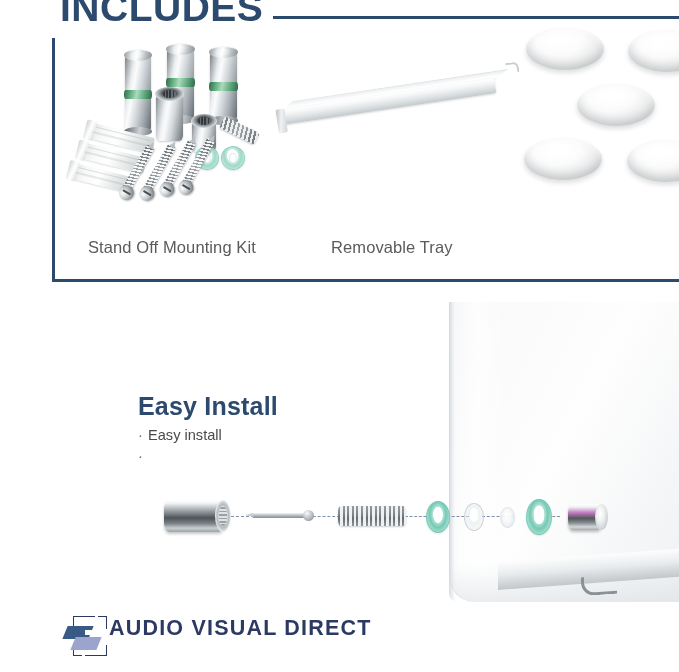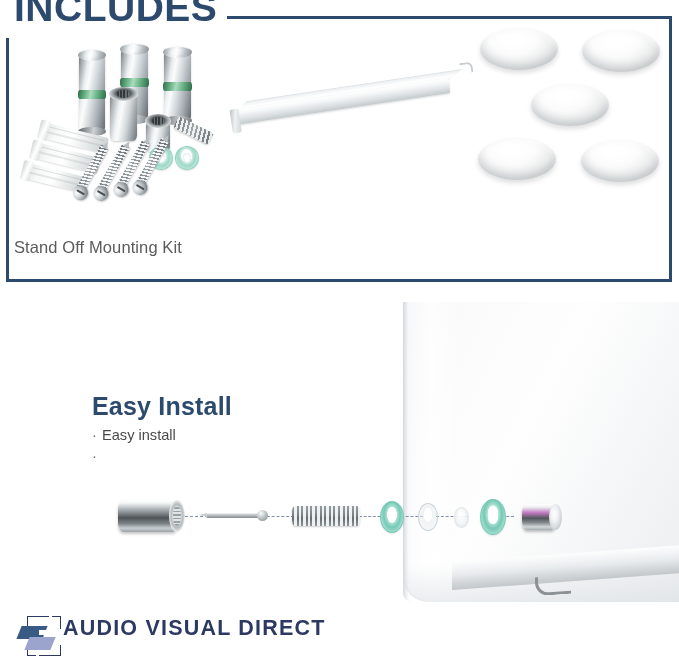--- a/index.html
+++ b/index.html
@@ -11,20 +11,21 @@
     overflow: hidden;
     background: #ffffff;
     font-family: "Liberation Sans", sans-serif;
   }
 
   #page {
     position: relative;
     width: 615px;
     height: 672px;
     background: #ffffff;
+    margin-left: 46px;
   }
 
   
   .includes-panel {
     position: absolute;
     left: 6px;
     top: 16px;
     width: 666px;
     height: 266px;
   }
@@ -74,21 +75,21 @@
     width: 666px;
     height: 26px;
   }
   .caption {
     position: absolute;
     font-size: 16.5px;
     color: #5b5b5b;
     white-space: nowrap;
     letter-spacing: 0.1px;
   }
-  .caption.c1 { left: 8px; text-align: right; }
+  .caption.c1 { left: 36px; text-align: right; }
   .caption.c2 { left: 279px; }
   .caption.c3 { left: 489px; }
 
   
   .art { position: absolute; }
 
   
   .standoff {
     position: absolute;
     border-radius: 4px / 5px;
@@ -629,20 +630,21 @@
   <div class="art" style="left:475px; top:24px; width:190px; height:160px;">
     <div class="magnet" style="left:5px;  top:4px;   width:78px; height:42px;"></div>
     <div class="magnet" style="left:107px; top:6px;  width:78px; height:42px;"></div>
     <div class="magnet" style="left:56px;  top:60px; width:78px; height:42px;"></div>
     <div class="magnet" style="left:3px;   top:114px;width:78px; height:42px;"></div>
     <div class="magnet" style="left:106px; top:116px;width:78px; height:42px;"></div>
   </div>
 
   <div class="captions">
     <div class="caption c1">Stand Off Mounting Kit</div>
+    <div class="caption c2">Removable Tray</div>
   </div>
 
   <div class="glassboard">
     <div class="glass-edge-left"></div>
     <div class="glass-sheen"></div>
     <div class="glass-bottom-shadow"></div>
   </div>
 
   <div class="board-tray">
     <div class="bt-top"></div>

